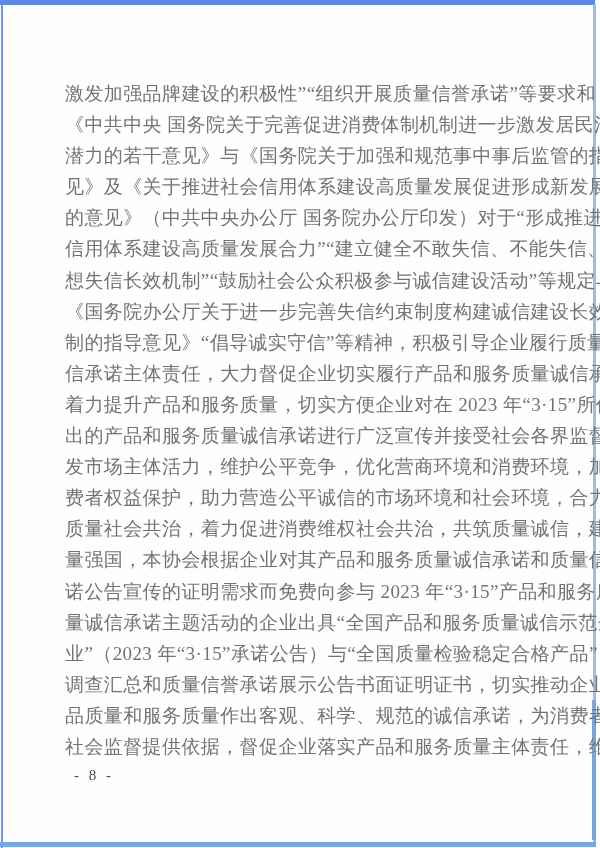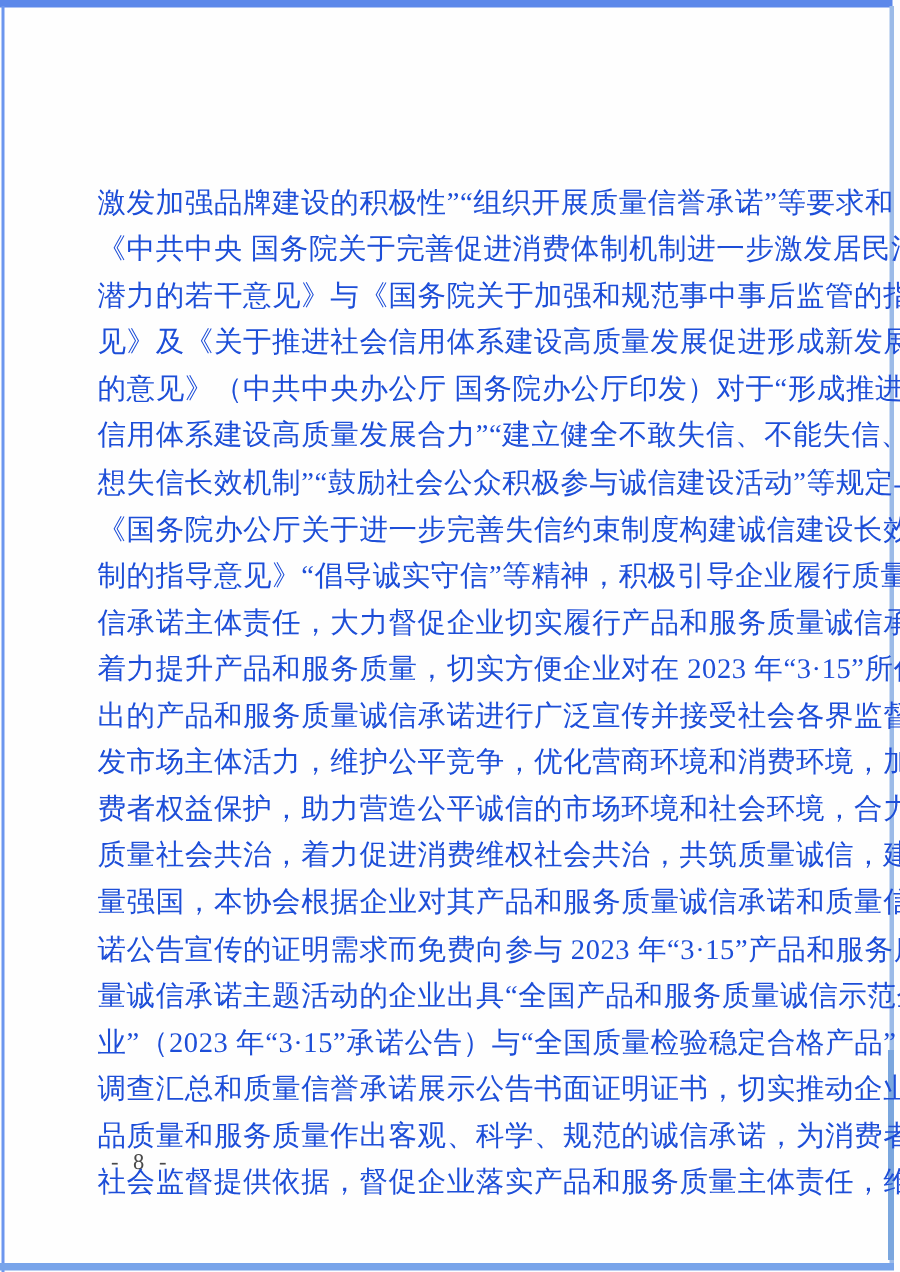--- a/index.html
+++ b/index.html
@@ -40,22 +40,21 @@
     position: absolute; left: 0; top: 842px;
     width: 596px; height: 5px;
     background: #78a4ea;
   }
   
   .text-block {
     position: absolute;
     left: 65px;
     top: 78px;
     width: 452px;
-    color: #1d4ed8;
-    margin-top: 42px;
+    color: #737373;
   }
   .text-line {
     height: 31.1px;
     line-height: 31.1px;
     font-size: 19px;
     white-space: nowrap;
     text-align: justify;
     text-align-last: justify;
     text-justify: inter-character;
     letter-spacing: 0.4px;

